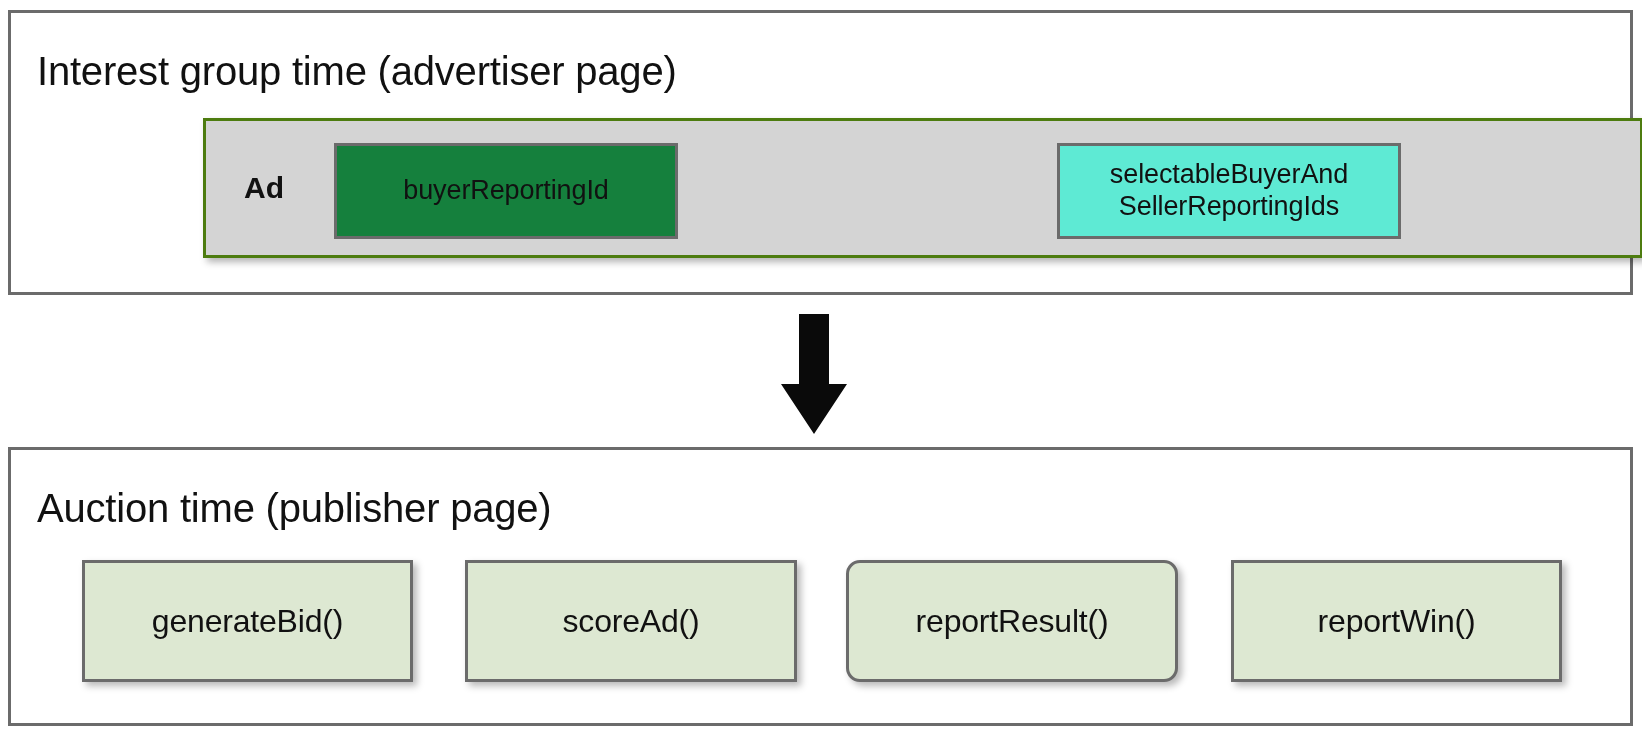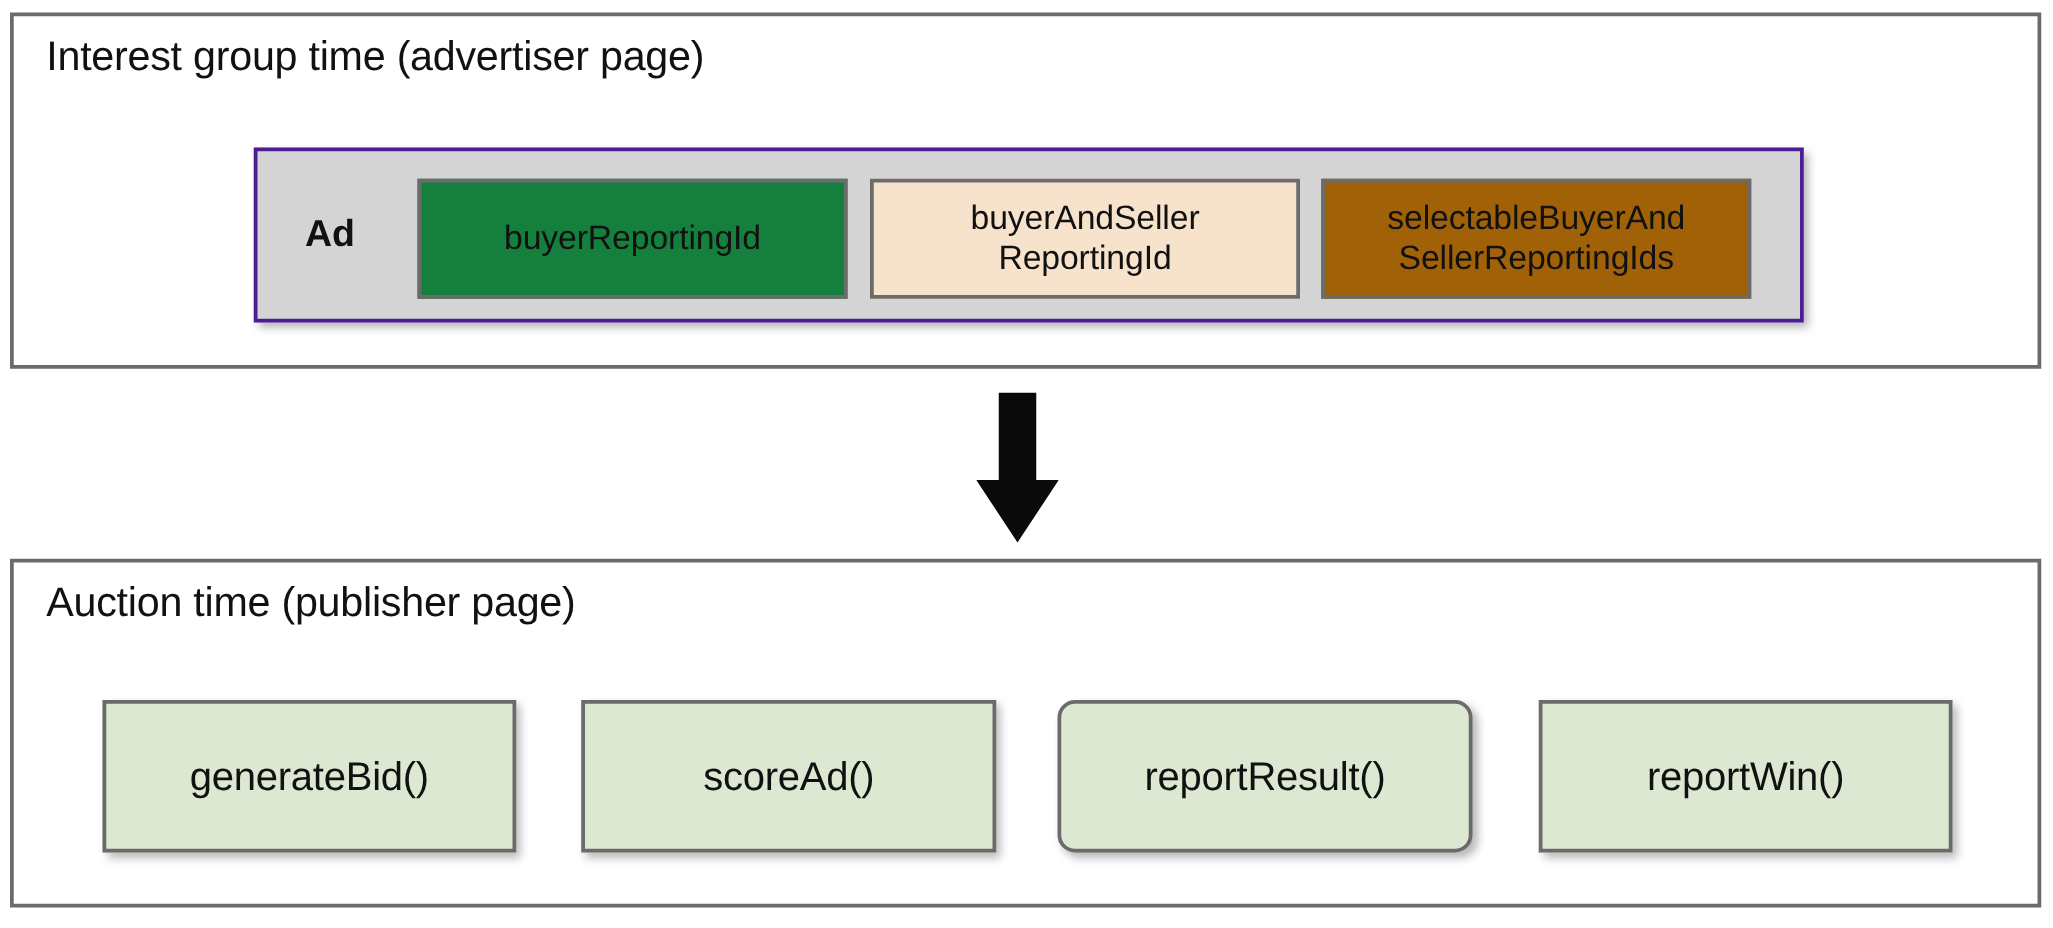--- a/index.html
+++ b/index.html
@@ -34,37 +34,37 @@
   }
   #section-publisher {
     left: 8px;
     top: 447px;
     width: 1625px;
     height: 279px;
   }
   .section-title {
     position: absolute;
     left: 26px;
-    top: 14px;
-    font-size: 33px;
+    top: 36px;
+    font-size: 40px;
     line-height: 1.1;
     color: #111111;
     letter-spacing: -0.2px;
     white-space: nowrap;
   }
 
   
   #ad-container {
     position: absolute;
     left: 192px;
     top: 105px;
-    width: 1240px;
+    width: 1440px;
     height: 140px;
     background: #d4d4d4;
-    border: 3px solid #4c1d95;
+    border: 3px solid #4d7c0f;
     box-sizing: border-box;
     box-shadow: 4px 4px 7px rgba(0,0,0,0.30);
   }
   #ad-label {
     position: absolute;
     left: 38px;
     top: 50px;
     font-size: 30px;
     font-weight: bold;
     color: #111111;
@@ -93,21 +93,21 @@
     background: #15803d;
   }
   #idbox-1 {
     left: 490px;
     width: 344px;
     background: #f7e3cb;
   }
   #idbox-2 {
     left: 851px;
     width: 344px;
-    background: #a16207;
+    background: #5eead4;
   }
 
   
   #flow-arrow {
     position: absolute;
     left: 781px;
     top: 314px;
     width: 66px;
     height: 120px;
   }
@@ -144,26 +144,20 @@
     <div class="section-title">Interest group time (advertiser page)</div>
 
     <div id="ad-container">
 
       <div id="ad-label">Ad</div>
 
       <div class="idbox" id="idbox-0">
         <span>buyerReportingId</span>
       </div>
 
-      <div class="idbox" id="idbox-1">
-        <span>
-          <span>buyerAndSeller</span><br>
-          <span>ReportingId</span>
-        </span>
-      </div>
 
       <div class="idbox" id="idbox-2">
         <span>
           <span>selectableBuyerAnd</span><br>
           <span>SellerReportingIds</span>
         </span>
       </div>
 
     </div>
   </div>

